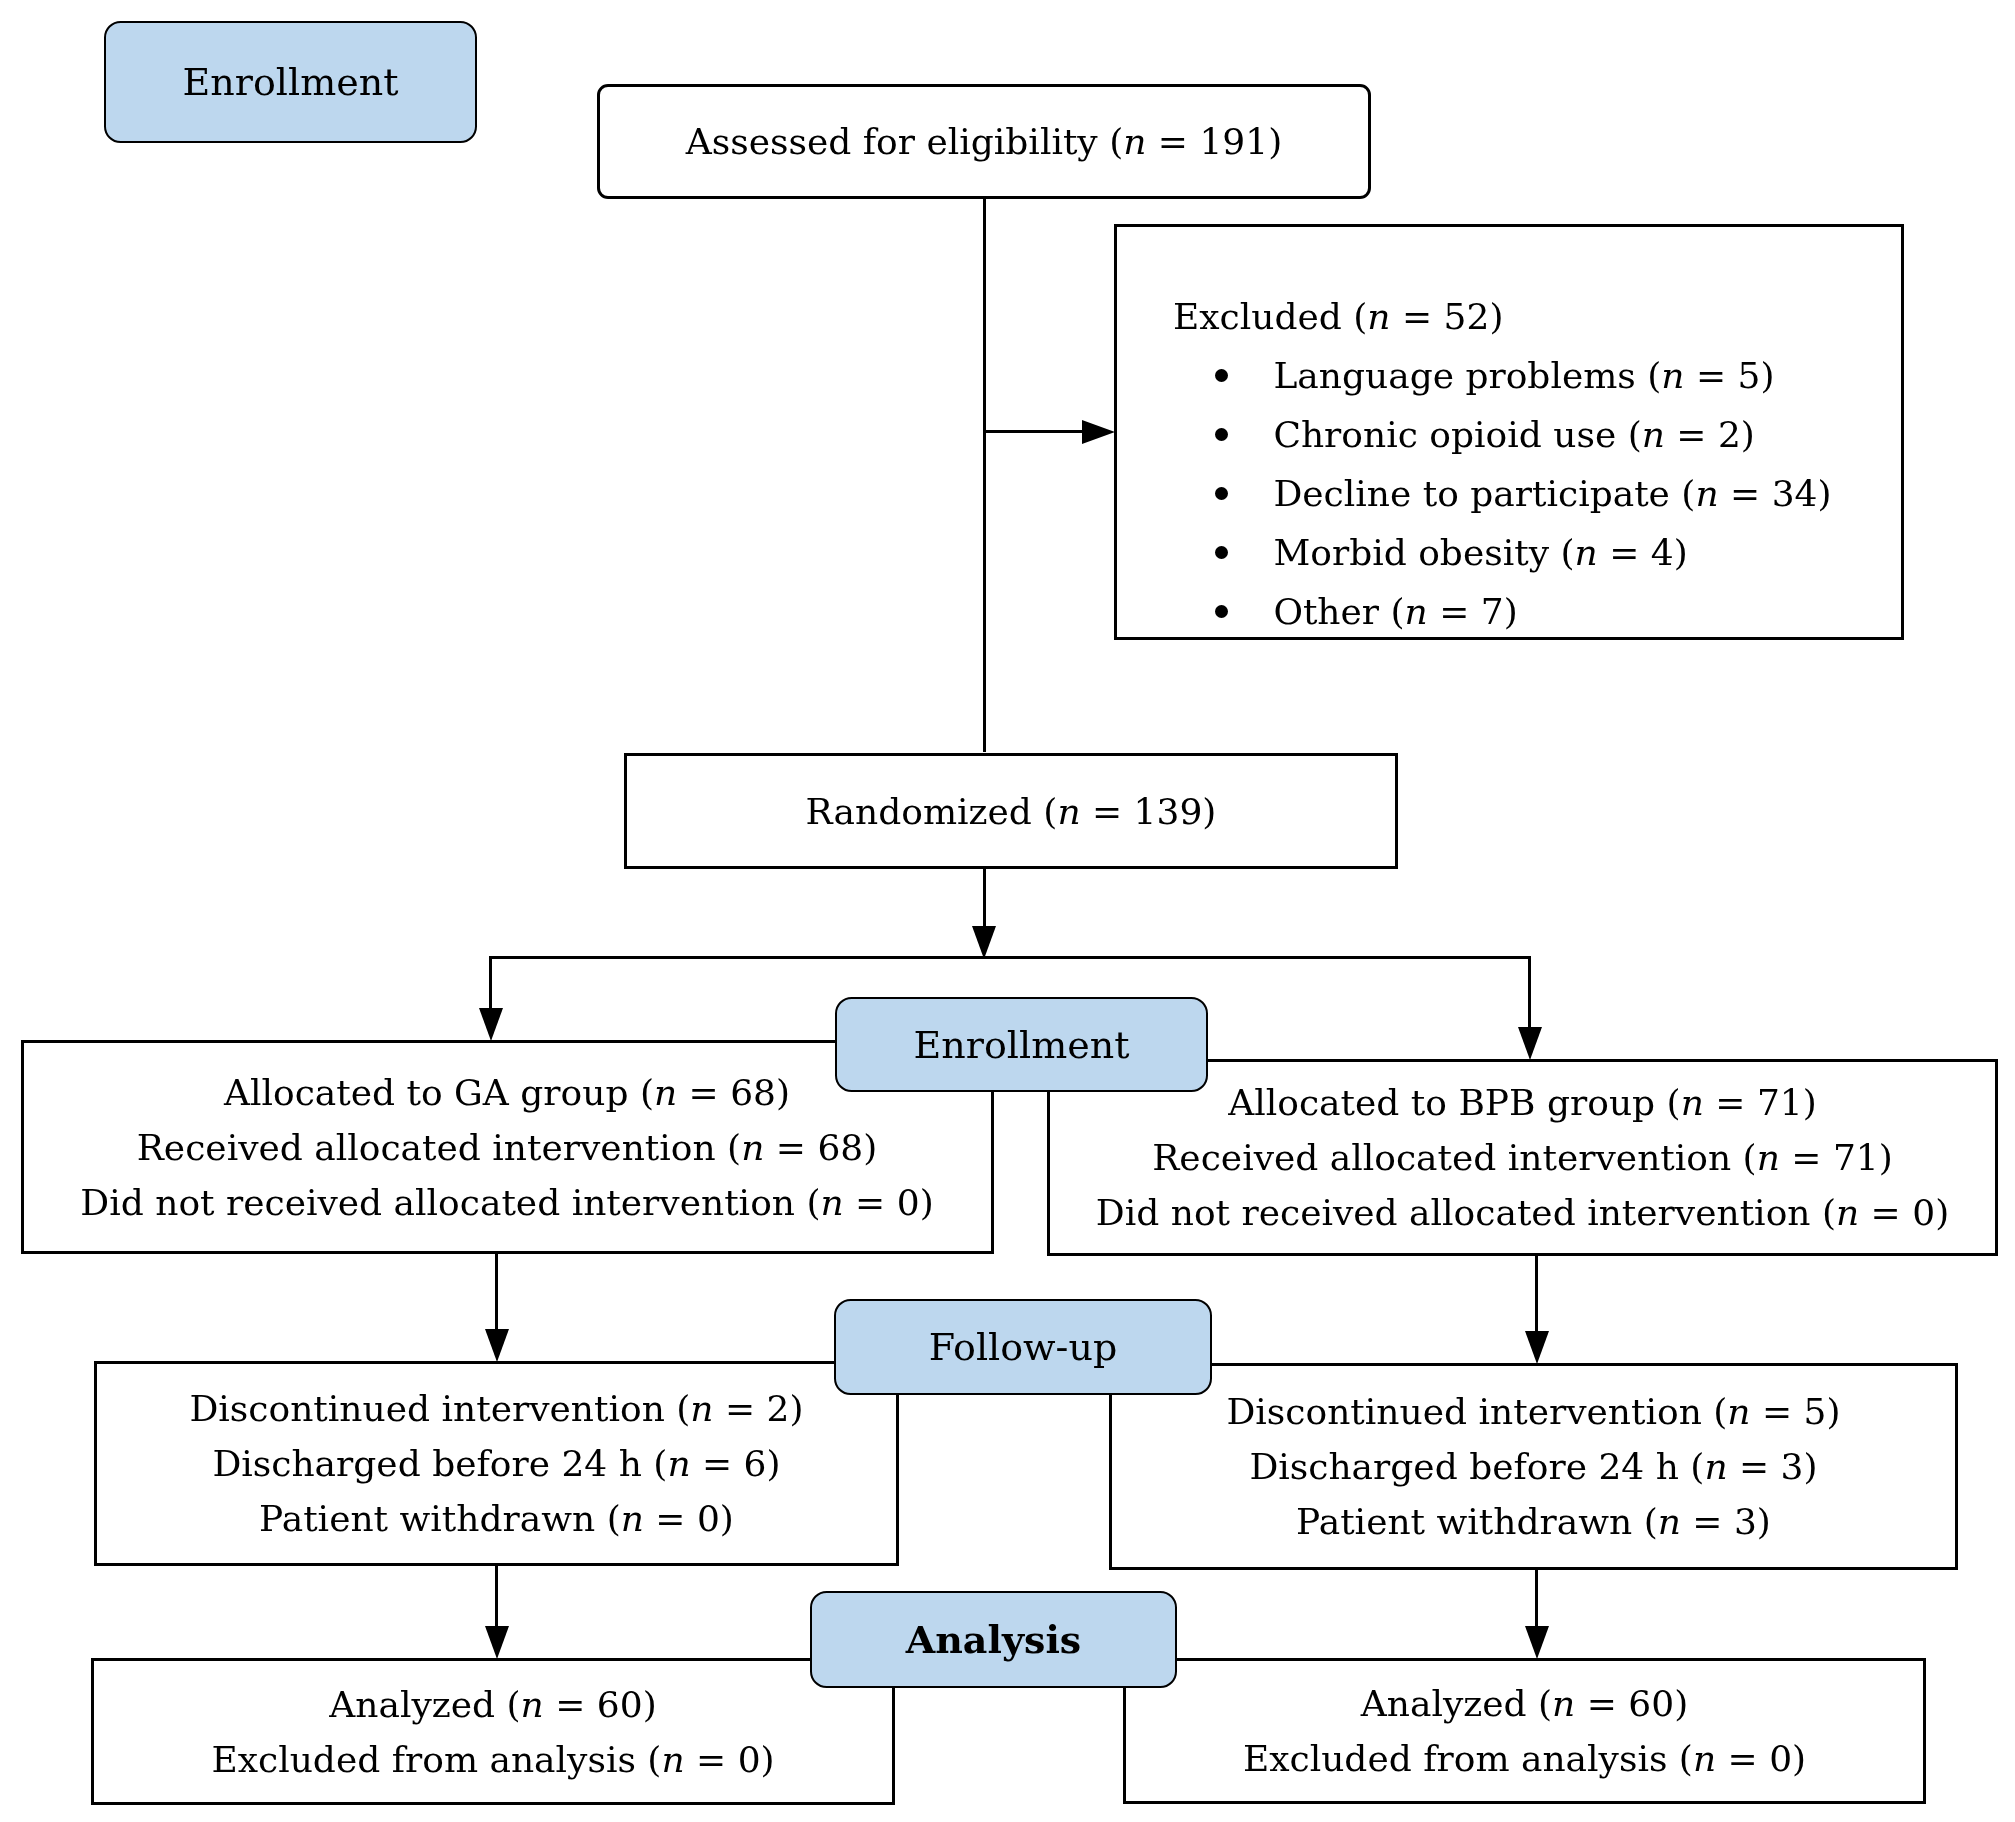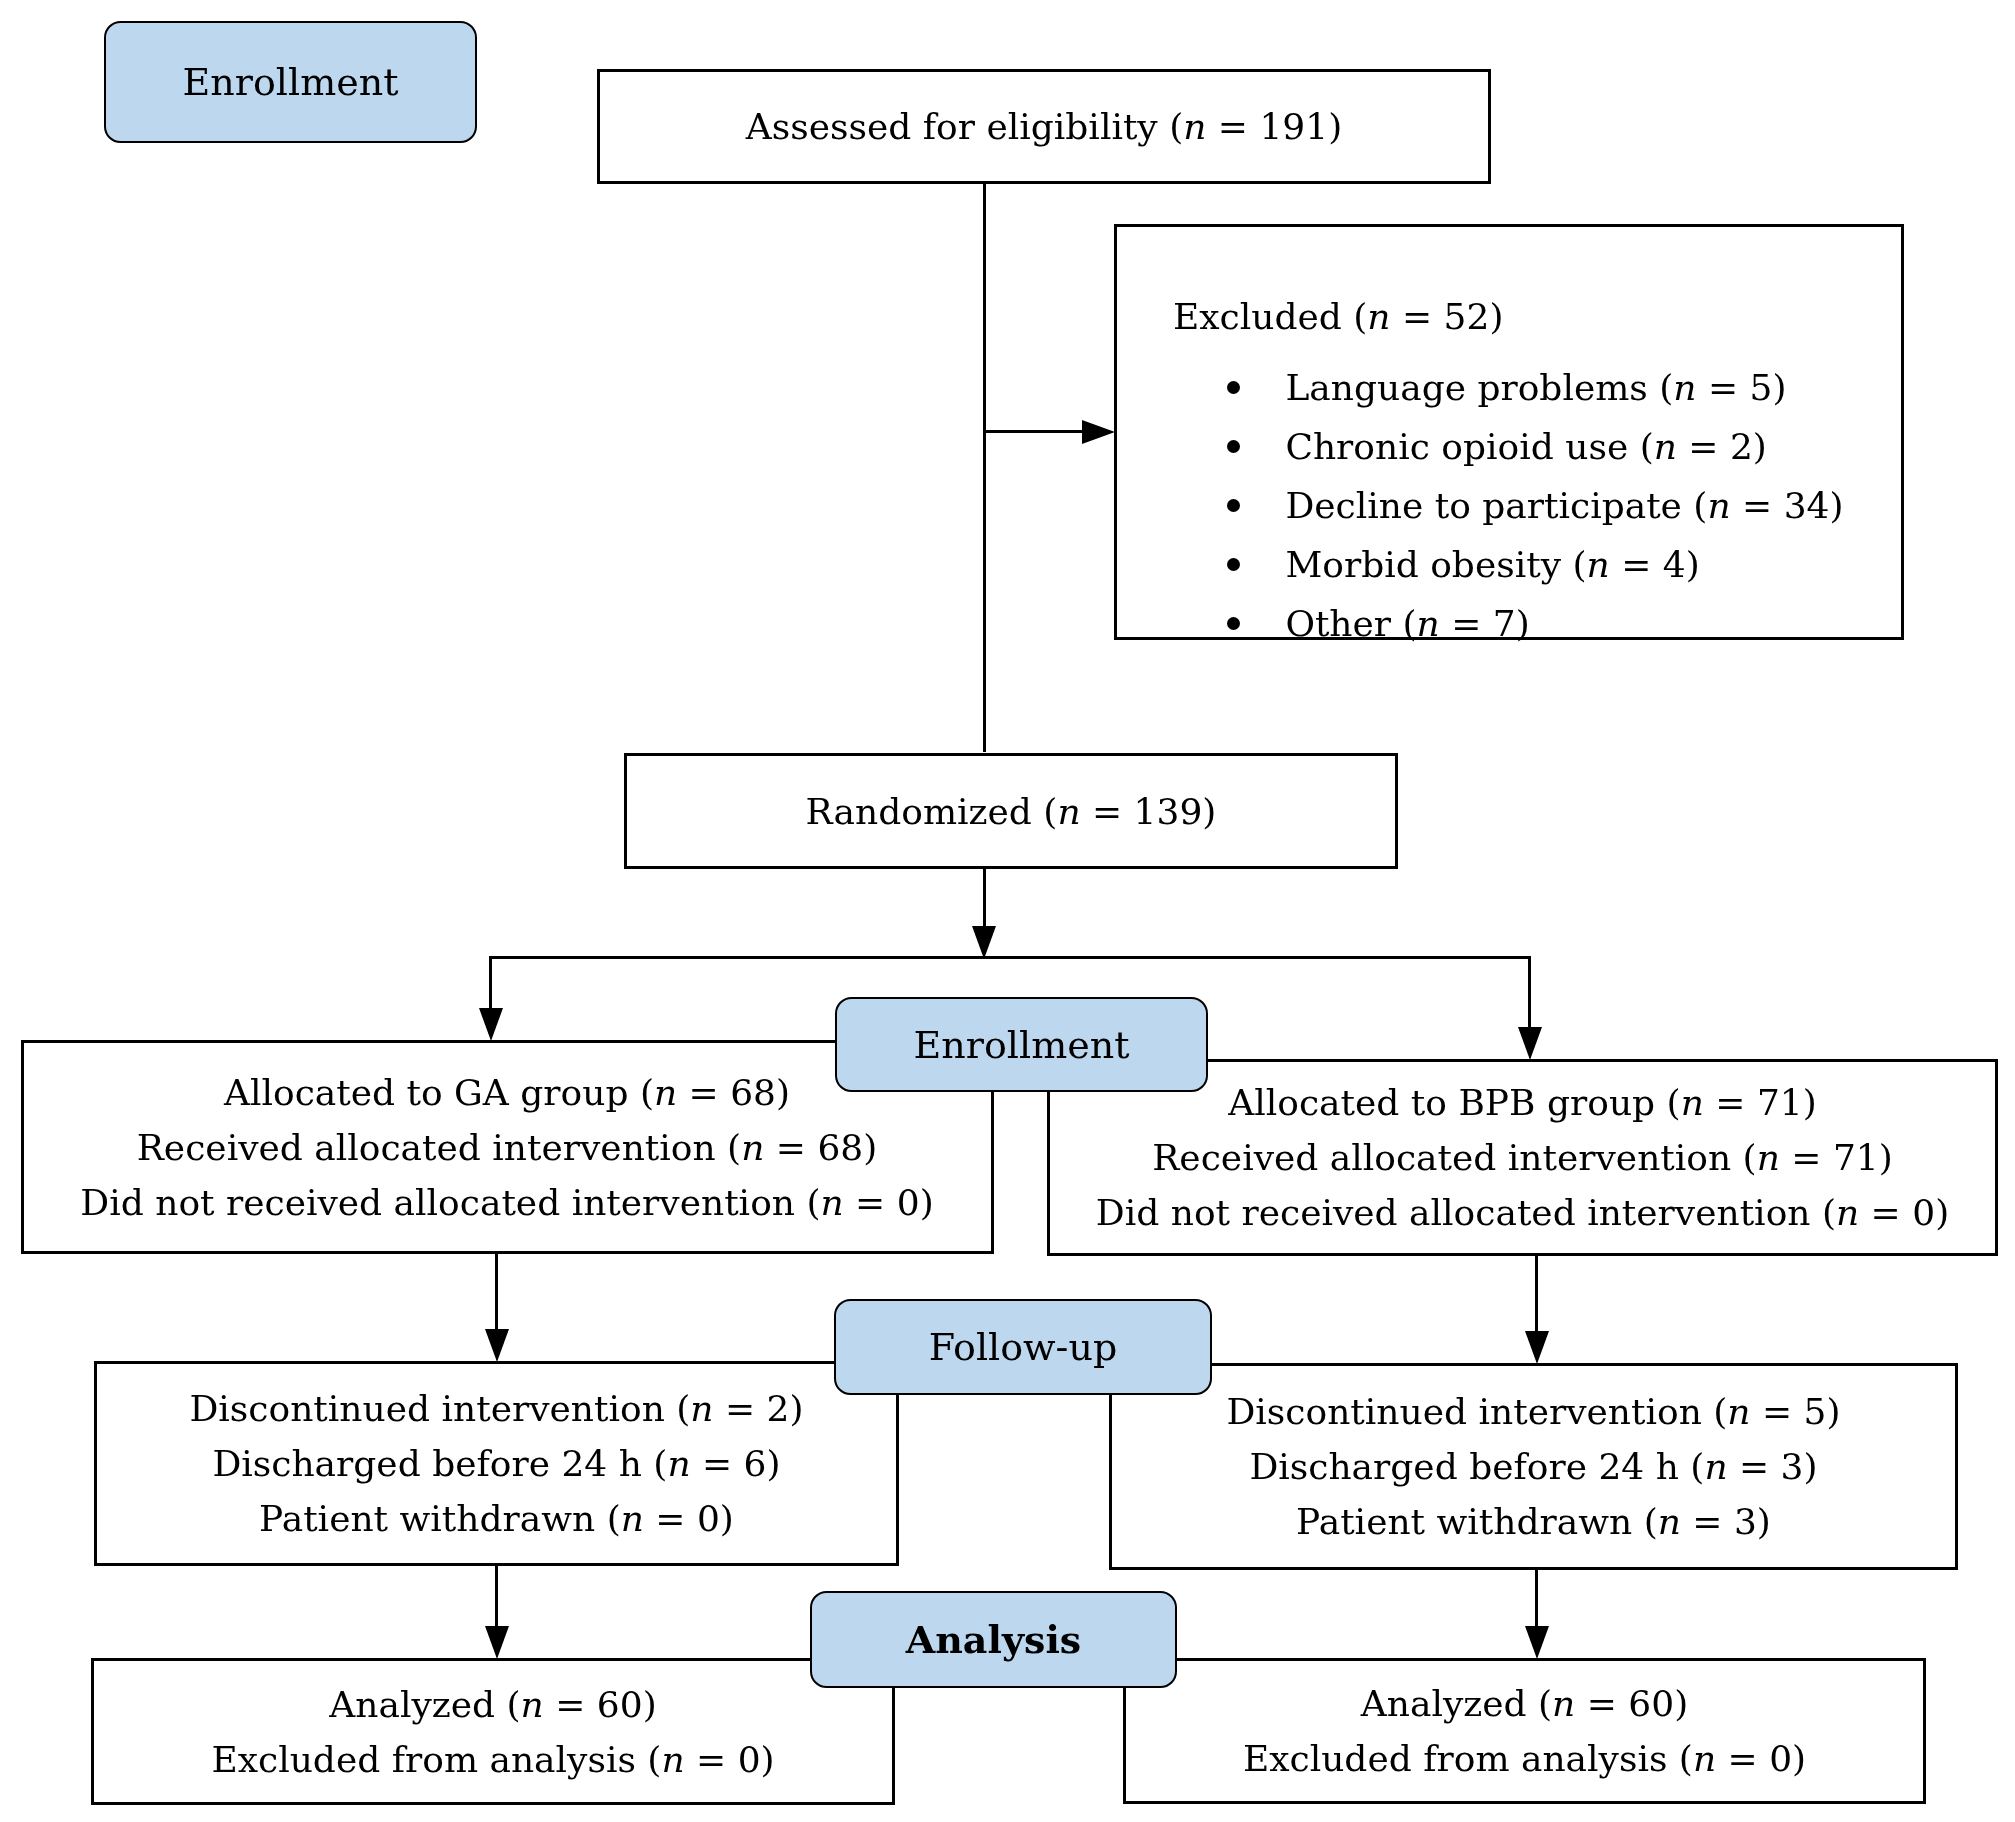--- a/index.html
+++ b/index.html
@@ -11,21 +11,21 @@
     position:absolute;background:#fff;border:3.2px solid #000;box-sizing:border-box;
     display:flex;flex-direction:column;justify-content:center;align-items:center;
     text-align:center;font-size:36px;line-height:55px;z-index:1;
   }
   .box .line-text{white-space:nowrap;}
   .box--left{
     align-items:flex-start;text-align:left;justify-content:flex-start;
     padding:61px 12.8px 0 56px;
   }
   .box--left .title{line-height:58px;white-space:nowrap;}
-  .bullets{list-style:none;margin:12px;padding:0;}
+  .bullets{list-style:none;margin:0;padding:0;}
   .bullets li{display:flex;align-items:center;margin-left:42px;line-height:59px;white-space:nowrap;}
   .dot{width:13.4px;height:13.4px;border-radius:50%;background:#000;margin-right:45px;flex:none;}
   .label{
     position:absolute;background:#BDD7EE;border:2.6px solid #000;border-radius:16.6px;
     box-sizing:border-box;display:flex;align-items:center;justify-content:center;
     font-size:38px;z-index:2;white-space:nowrap;
   }
   .flowline{position:absolute;background:#000;z-index:0;}
   .arrow-down{
     position:absolute;width:0;height:0;z-index:0;
@@ -36,21 +36,21 @@
     position:absolute;width:0;height:0;z-index:0;
     border-top:12px solid transparent;border-bottom:12px solid transparent;
     border-left:33px solid #000;
   }
   
   #label-enrollment{left:104px;top:20.5px;width:373px;height:122px;}
   #label-allocation{left:835px;top:997px;width:373px;height:95px;}
   #label-followup{left:834px;top:1299px;width:378px;height:96px;}
   #label-analysis{left:810px;top:1591px;width:367px;height:97px;font-weight:bold;}
 
-  #box-assessed{left:597px;top:69px;width:894px;height:115px;}
+  #box-assessed{left:597px;top:84px;width:774px;height:115px;border-radius:11px;}
   #box-excluded{left:1114px;top:224px;width:790px;height:416px;}
   #box-randomized{left:595px;top:753px;width:774px;height:116px;margin-left:29px;}
   #box-alloc-left{left:20.5px;top:1040px;width:973px;height:214px;}
   #box-alloc-right{left:1047px;top:1059px;width:951px;height:197px;}
   #box-fu-left{left:94px;top:1361px;width:805px;height:205px;}
   #box-fu-right{left:1109px;top:1363px;width:849px;height:207px;}
   #box-an-left{left:91px;top:1658px;width:804px;height:147px;}
   #box-an-right{left:1123px;top:1658px;width:803px;height:146px;}
 
   #line-assessed-down{left:983px;top:184px;width:3.2px;height:568px;}

